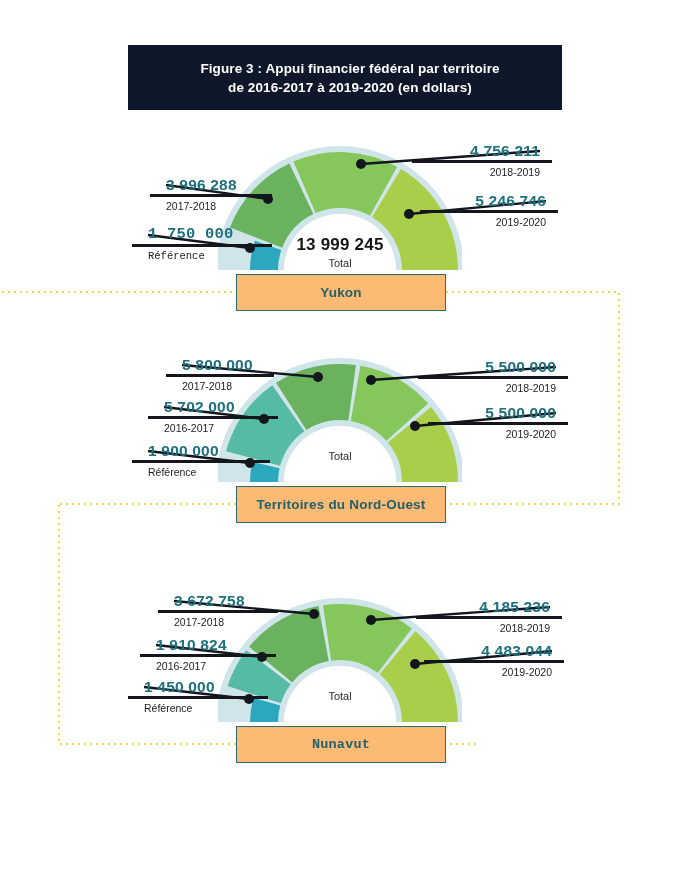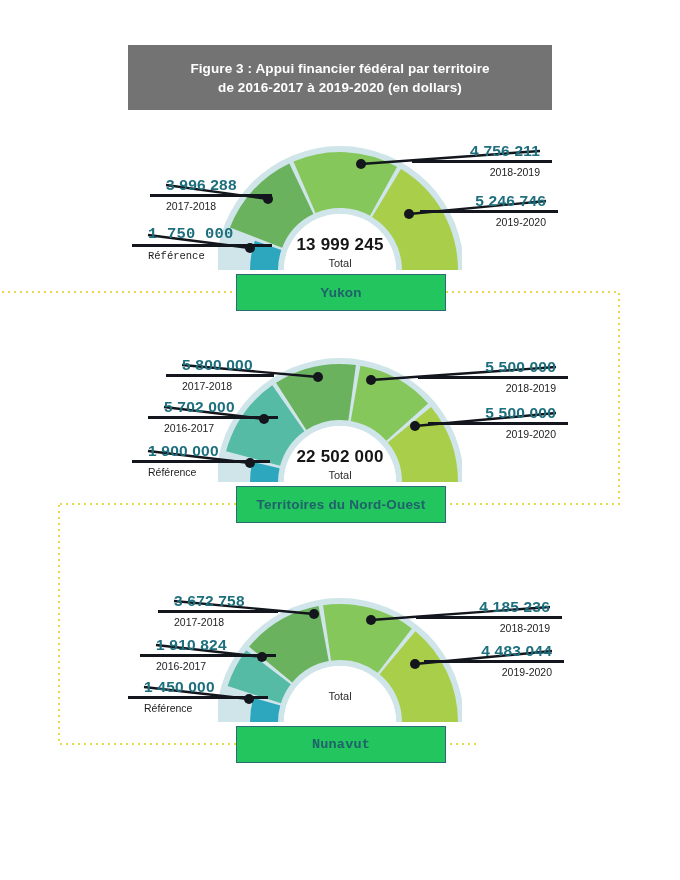--- a/index.html
+++ b/index.html
@@ -10,26 +10,27 @@
     position:relative;
     overflow:hidden;
     color:#16283c;
   }
   .stage{position:absolute;left:0;top:0;width:680px;height:880px;}
 
   
   .title-banner{
     position:absolute;
     left:128px;top:45px;width:424px;height:65px;
-    background:#737373;
+    background:#0f172a;
     display:flex;flex-direction:column;
     align-items:center;justify-content:center;
     color:#ffffff;font-weight:bold;font-size:13.5px;
     line-height:19px;letter-spacing:.1px;
     text-align:right;
+    padding-left:10px;
   }
   .title-banner .l1,.title-banner .l2{display:block;}
 
   
   .dots{position:absolute;}
   .dots-h{height:2px;background-image:radial-gradient(circle,#e8d84a 0 1px,transparent 1.2px);
           background-size:6px 2px;background-repeat:repeat-x;}
   .dots-v{width:2px;background-image:radial-gradient(circle,#e8d84a 0 1px,transparent 1.2px);
           background-size:2px 6px;background-repeat:repeat-y;}
 
@@ -60,21 +61,21 @@
   .callout.right .val{padding-right:12px;}
   .callout.right .yr{padding-right:12px;}
 
   
   .leaders{position:absolute;left:0;top:0;width:680px;height:175px;pointer-events:none;}
 
   
   .name-box{
     position:absolute;
     width:208px;height:35px;
-    background:#22c55e;
+    background:#fdba74;
     border:1.6px solid #2c6b71;
     display:flex;align-items:center;justify-content:center;
     color:#20616b;font-weight:bold;font-size:13.5px;letter-spacing:.2px;
     left:236px;
   }
 </style>
 </head>
 <body>
 
 <div class="stage">
@@ -190,21 +191,20 @@
           <div class="val">5 500 000</div>
           <div class="rule"></div>
           <div class="yr">2018-2019</div>
         </div>
         <div class="callout right" style="left: 428px; top: 52px; width: 140px;">
           <div class="val">5 500 000</div>
           <div class="rule"></div>
           <div class="yr">2019-2020</div>
         </div>
         <div class="total-box" style="top: 95px;">
-          <div class="total-val">22 502 000</div>
           <div class="total-cap">Total</div>
         </div>
         <div class="name-box" style="top: 134px;">Territoires du Nord-Ouest</div>
       </div>
       <div class="gauge-group" style="top: 592px;">
         <svg class="gauge-svg" width="244" height="140" viewBox="0 0 244 140">
           <path d="M -2 130.00000000000003 A 124 124 0 0 1 246 129.99999999999997
           L 178 130 A 56 56 0 0 0 66 130 Z" fill="#cfe5ea"></path>
           <path d="M 32 130 A 90 90 0 0 1 35.28259841090791 105.91489544062286
           L 62.261345571958785 113.40803908131797 A 62 62 0 0 0 60 130 Z" fill="#2ca7bd"></path>

